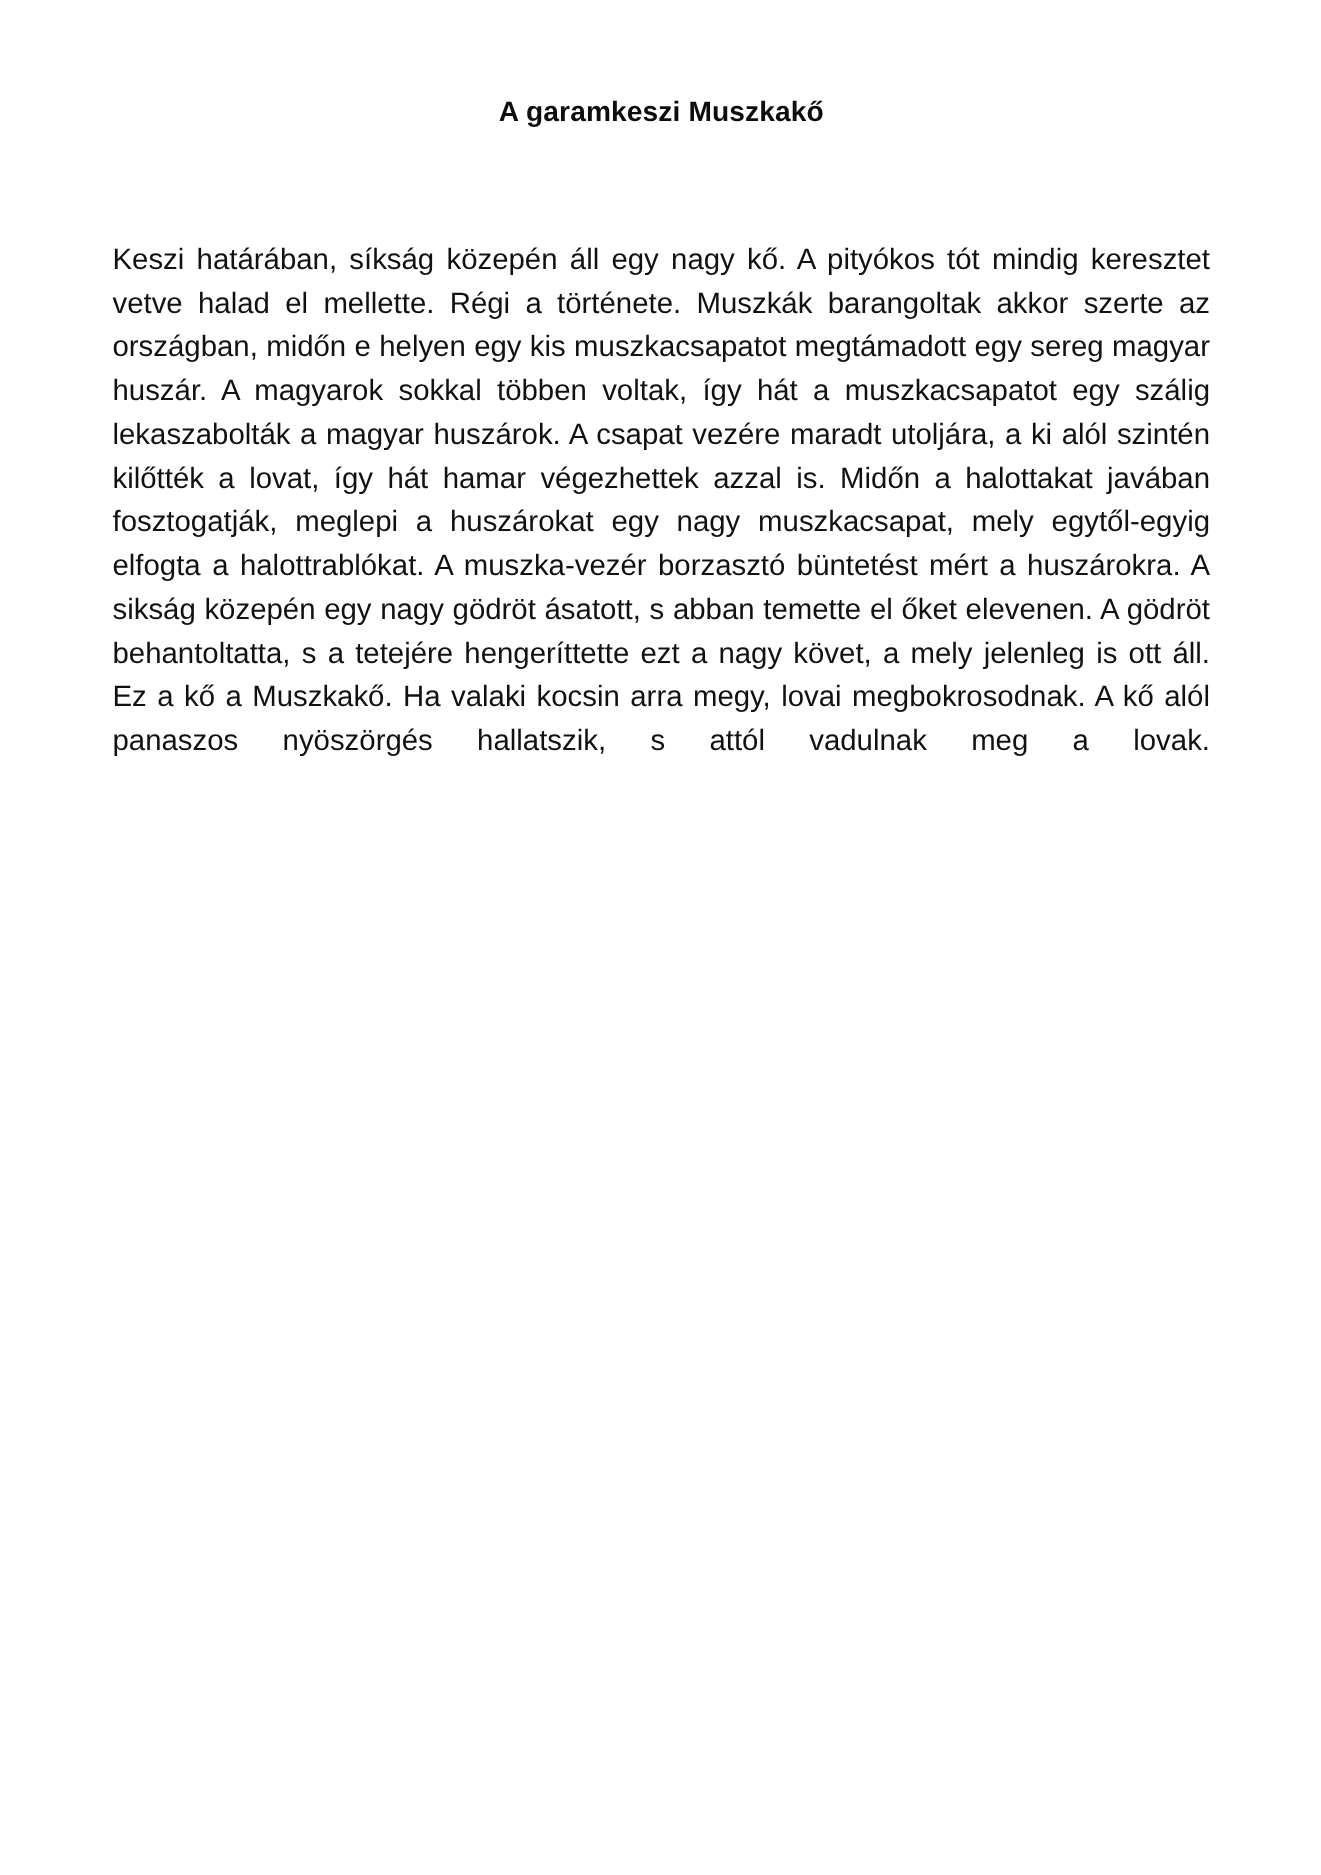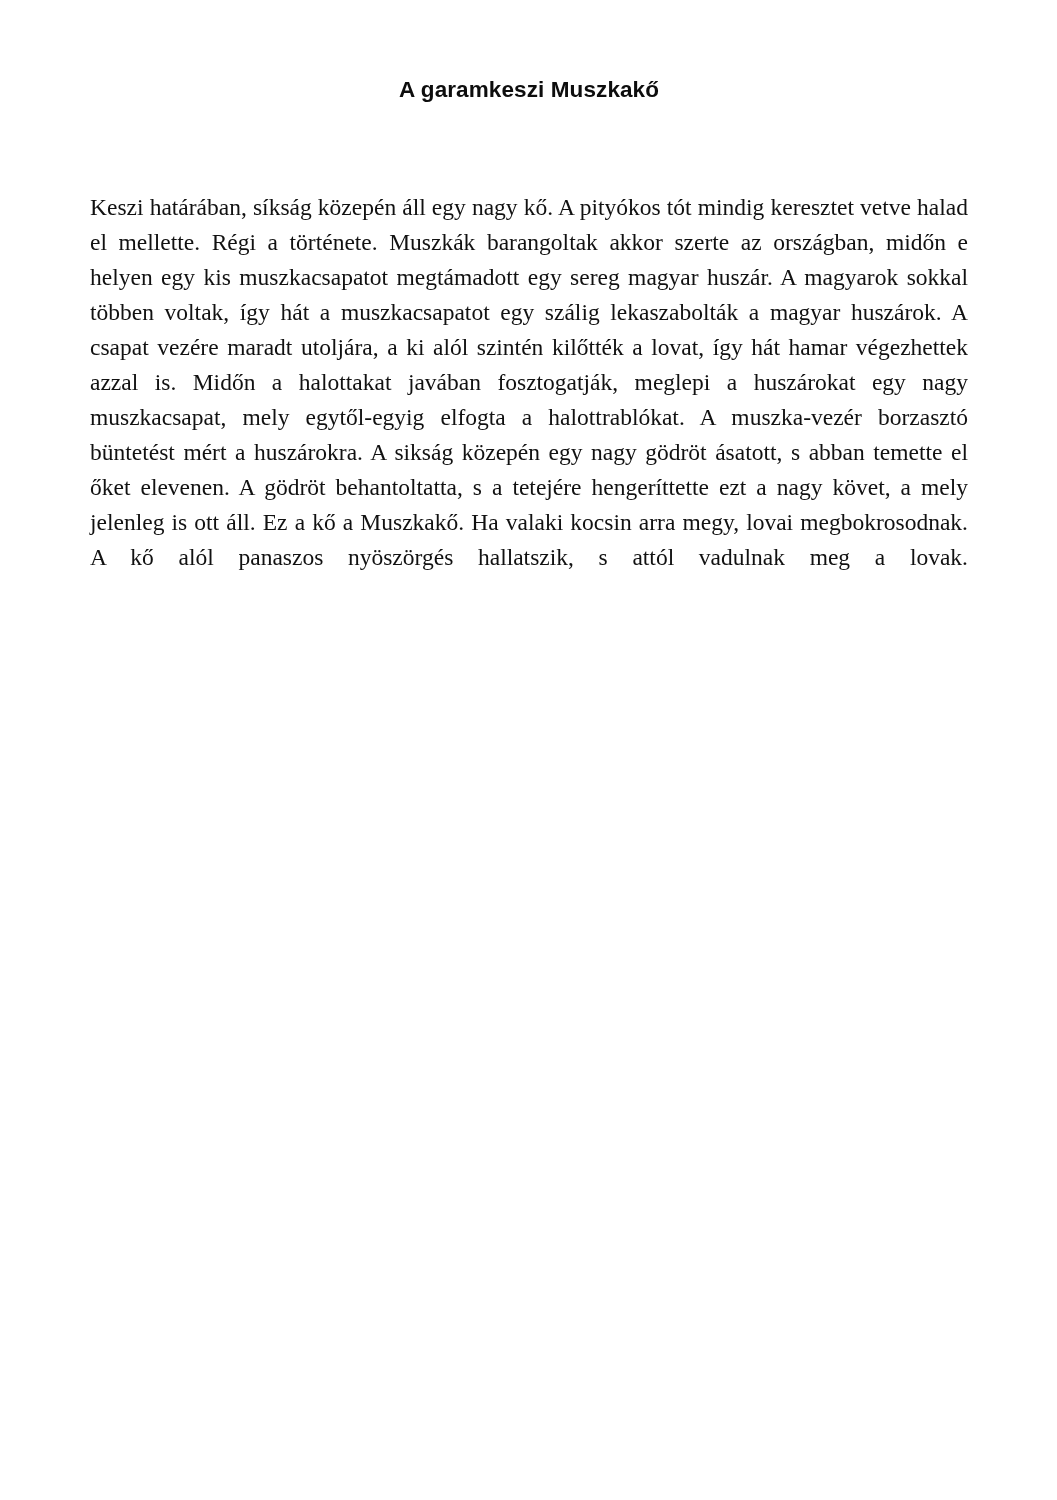--- a/index.html
+++ b/index.html
@@ -41,21 +41,21 @@
     margin: 0;
     padding: 0;
     color: #0d0d0d;
   }
 
   .title-spacer {
     height: 86px;
   }
 
   .doc-paragraph {
-    font-family: Liberation Serif, serif;
+    font-family: Liberation Sans, sans-serif;
     font-size: 23.5px;
     line-height: 35px;
     text-align: justify;
     text-justify: inter-word;
     margin: 0;
     padding: 0;
     color: #111111;
     hyphens: none;
     word-spacing: 0.1px;
   }

